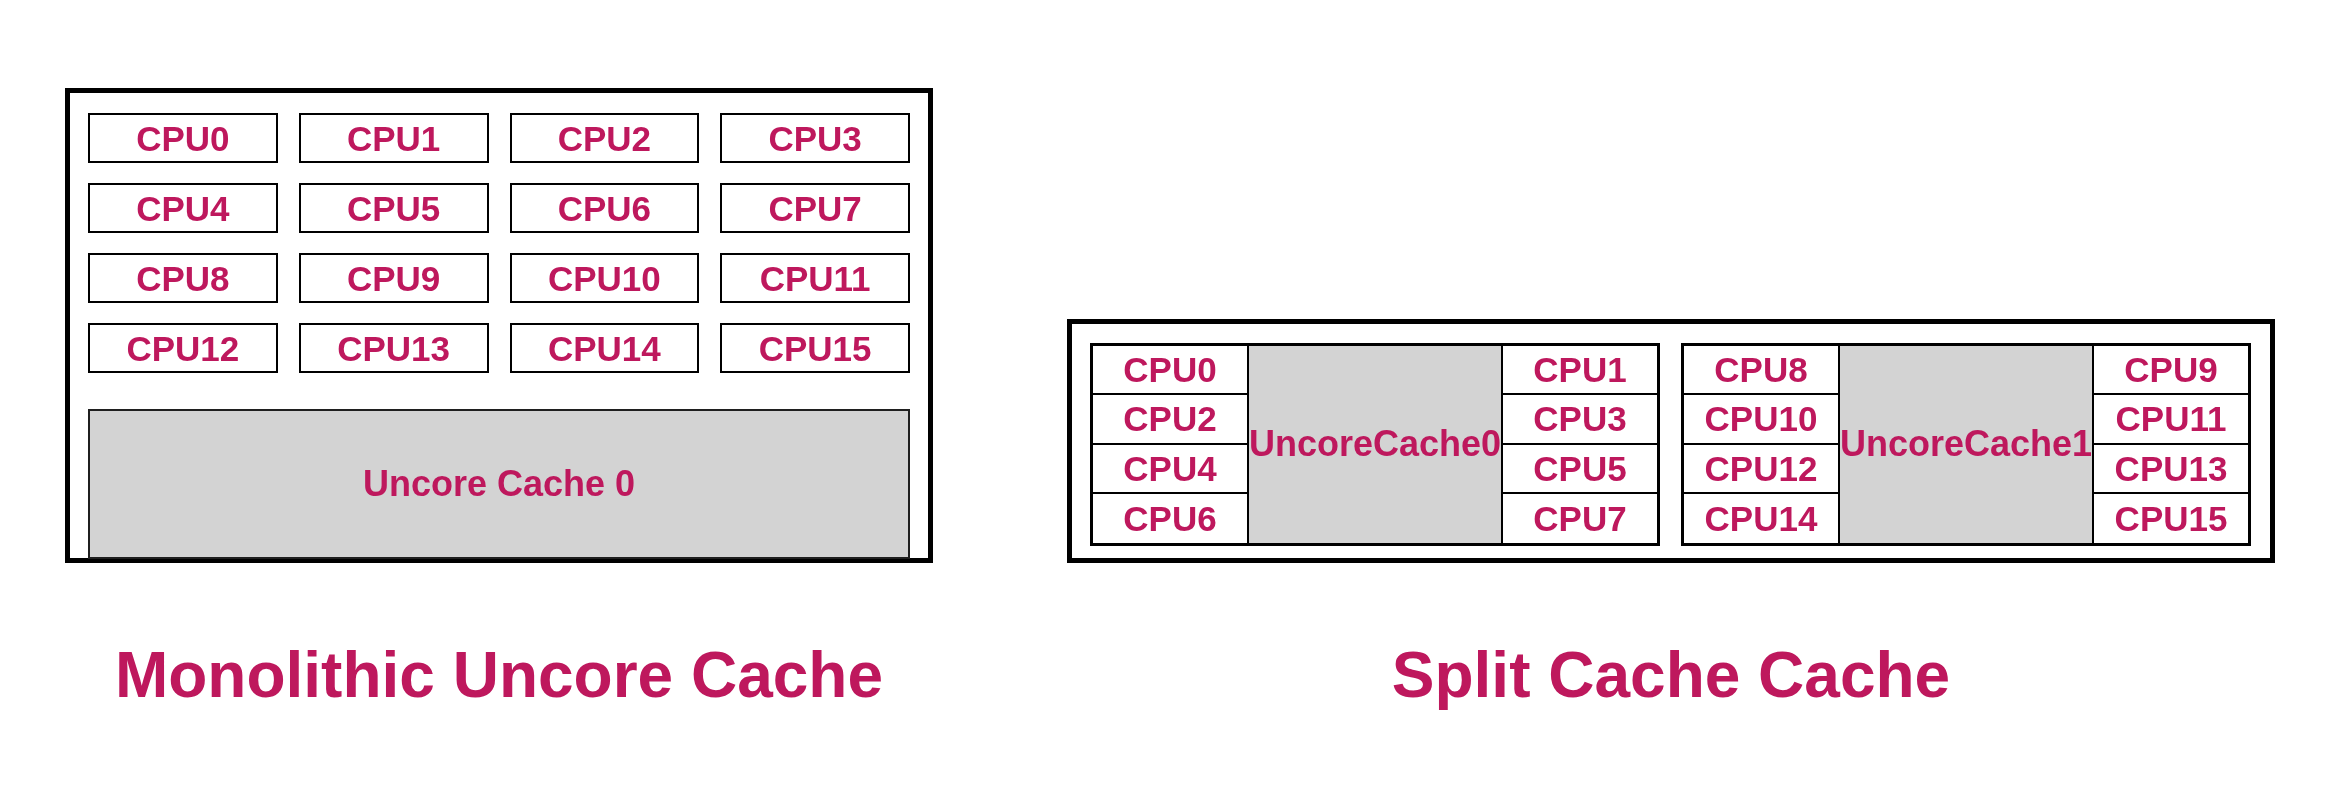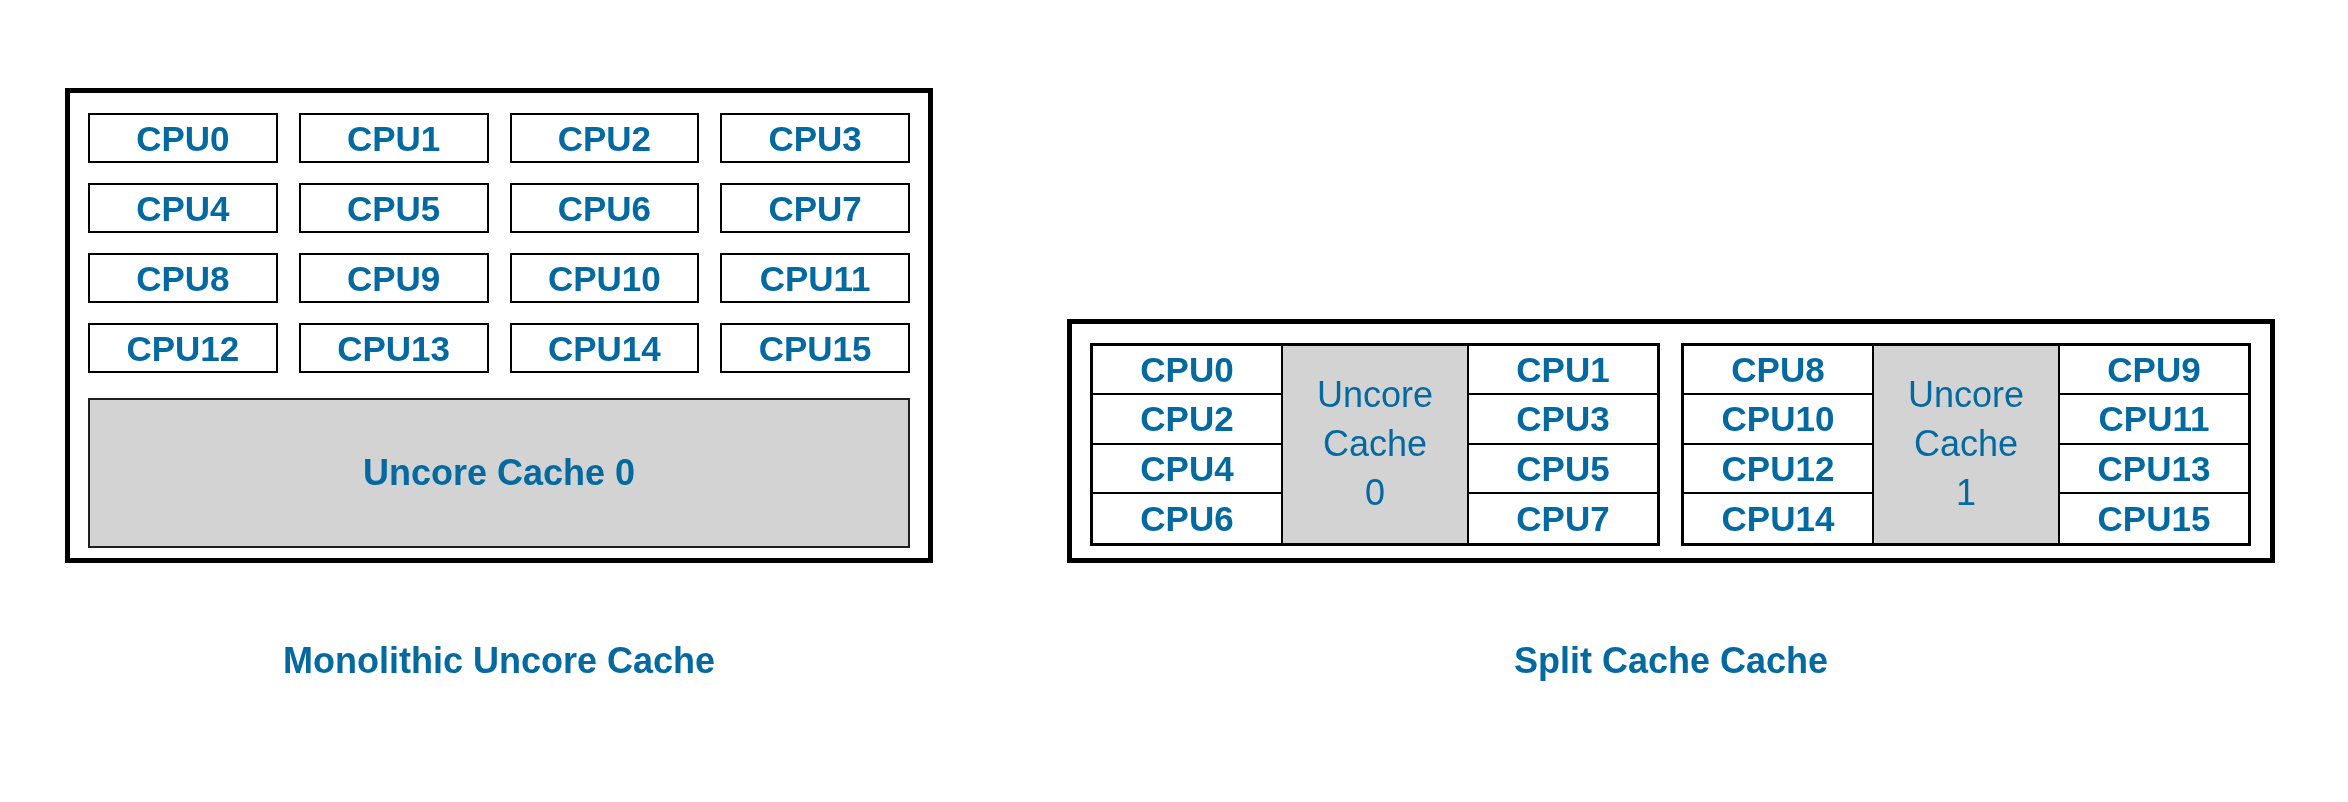--- a/index.html
+++ b/index.html
@@ -7,21 +7,21 @@
     padding: 0;
     background: #ffffff;
     font-family: "Liberation Sans", sans-serif;
   }
   #canvas {
     position: relative;
     width: 2348px;
     height: 802px;
     background: var(--bg, #ffffff);
     overflow: hidden;
-    color: #0369a1;
+    color: #be185d;
   }
 
   
   .mono-box {
     position: absolute;
     left: 65px;
     top: 88px;
     width: 868px;
     height: 475px;
     border: 5px solid var(--border, #000);
@@ -41,21 +41,21 @@
     box-sizing: border-box;
     display: flex;
     align-items: center;
     justify-content: center;
     font-weight: bold;
     font-size: 35px;
     line-height: 1;
     background: #fff;
   }
   .mono-cache {
-    margin-top: 25px;
+    margin-top: 36px;
     height: 150px;
     background: var(--cache-fill, #d3d3d3);
     border: 2px solid #1f1f1f;
     box-sizing: border-box;
     display: flex;
     align-items: center;
     justify-content: center;
     font-weight: bold;
     font-size: 36px;
   }
@@ -94,35 +94,35 @@
     line-height: 1;
   }
   .cpu-cell.last { border-bottom: none; }
   .cache-cell {
     grid-column: 2;
     grid-row: 1 / span 4;
     border-left: 2px solid var(--border, #000);
     border-right: 2px solid var(--border, #000);
     background: var(--cache-fill, #d3d3d3);
     display: flex;
-    flex-direction: column;
+    flex-direction: row;
     align-items: center;
     justify-content: center;
-    font-weight: normal;
+    font-weight: bold;
     font-size: 36px;
     line-height: 1.36;
     text-align: center;
   }
 
   
   .caption {
     position: absolute;
     top: 643px;
     font-weight: bold;
-    font-size: 36px;
+    font-size: 64px;
     line-height: 1.0;
     text-align: center;
     white-space: nowrap;
   }
   .caption.mono { left: 65px;  width: 868px;  }
   .caption.split { left: 1067px; width: 1208px; }
 </style>
 </head>
 <body>
 

